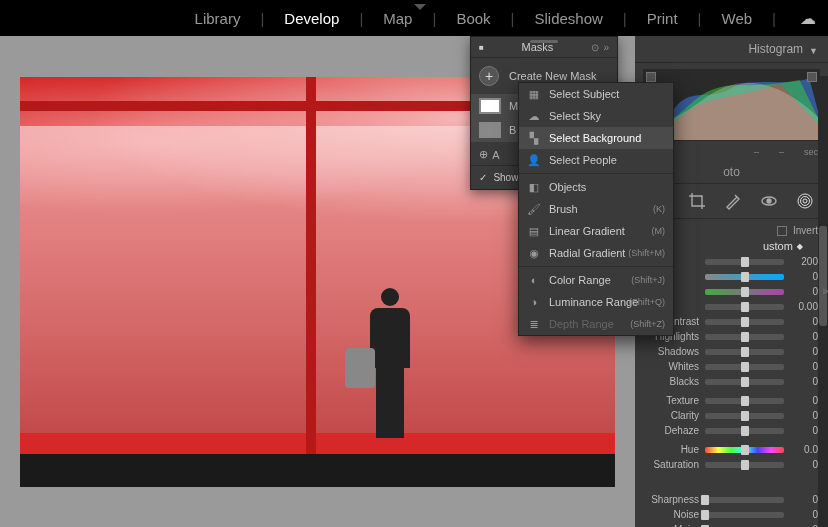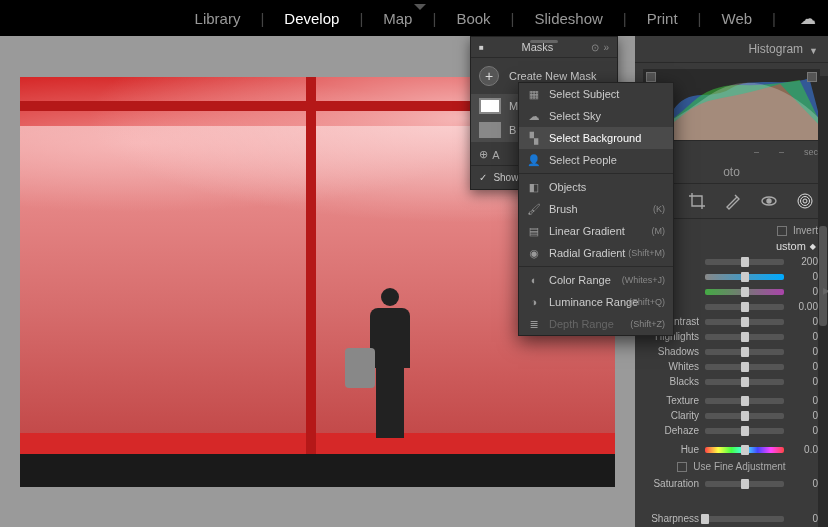--- a/index.html
+++ b/index.html
@@ -41,21 +41,21 @@
 .toolrow .ticon { width: 18px; height: 18px; color: #aaa; display:flex; align-items:center; justify-content:center; }
 
 .sliders { flex: 1; overflow: hidden; padding: 4px 10px 0; }
 .panel-row { display: flex; align-items: center; justify-content: space-between; padding: 2px 0; }
 .panel-row .lab { color: #bbb; font-size: 10px; text-align: right; flex: 0 0 54px; }
 .panel-row .val { color: #bbb; font-size: 10px; width: 28px; text-align: right; }
 .slider { flex: 1; height: 6px; margin: 0 6px; position: relative; background: #555; border-radius: 2px; }
 .slider .thumb { position: absolute; top: -2px; width: 8px; height: 10px; background: #ccc; border-radius: 1px; transform: translateX(-50%); }
 .slider.gradient1 { background: linear-gradient(90deg,#f44,#ff4,#4f4,#4ff,#44f,#f4f,#f44); }
 .slider.sat { background: linear-gradient(90deg,#888,#0af); }
-.panel-row.dropdown { justify-content: flex-end; color: #ddd; padding-right: 2px; }
+.panel-row.dropdown { justify-content: flex-end; color: #ddd; padding-right: 15px; }
 .invert-row { display: flex; justify-content: flex-start; align-items: center; gap: 6px; padding: 2px 0; font-size: 10px; color: #aaa; }
 .chk { width: 10px; height: 10px; border: 1px solid #777; display:inline-block; }
 .fine { display:flex; justify-content:center; align-items:center; gap:6px; margin:4px 0; font-size:10px; color:#aaa;}
 
 .masks-panel { position: absolute; top: 36px; left: 470px; width: 148px; background: #3a3a3a; border: 1px solid #222; z-index: 50; box-shadow: 0 4px 12px rgba(0,0,0,0.5); font-size: 11px; color: #ccc; }
 .masks-panel .hdr { display:flex; align-items:center; justify-content:space-between; padding: 4px 8px; border-bottom: 1px solid #2a2a2a; }
 .masks-panel .hdr .drag { width: 28px; height: 3px; background: #666; border-radius: 2px; position:absolute; left:50%; transform:translateX(-50%); top:3px;}
 .masks-panel .hdr .right-ctrls { display:flex; gap:4px; font-size:10px; color:#888; }
 .masks-panel .newmask { display:flex; align-items:center; gap:10px; padding: 8px 8px; }
 .masks-panel .plus { width:20px; height:20px; border-radius:50%; background:#555; display:flex; align-items:center; justify-content:center; color:#ddd; font-size:14px; line-height:1; border:1px solid #777; }
@@ -267,24 +267,20 @@
           <span class="val">0</span>
         </div>
 
       <div class="panel-row" style="margin-top:4px">
           <span class="lab">Hue</span>
           <div class="slider gradient1">
             <div class="thumb" style="left:50%"></div>
           </div>
           <span class="val">0.0</span>
         </div>
-      <div class="fine">
-          <span class="chk"></span>
-          <span>Use Fine Adjustment</span>
-        </div>
       <div class="panel-row">
           <span class="lab">Saturation</span>
           <div class="slider">
             <div class="thumb" style="left:50%"></div>
           </div>
           <span class="val">0</span>
         </div>
 
       <div class="panel-row" style="margin-top:20px">
           <span class="lab">Sharpness</span>
@@ -382,21 +378,21 @@
     </div>
   <div class="mi">
       <span class="ic">◉</span>
       <span>Radial Gradient</span>
       <span class="k">(Shift+M)</span>
     </div>
   <div class="sect"></div>
   <div class="mi">
       <span class="ic">◐</span>
       <span>Color Range</span>
-      <span class="k">(Whites+J)</span>
+      <span class="k">(Shift+J)</span>
     </div>
   <div class="mi">
       <span class="ic">◑</span>
       <span>Luminance Range</span>
       <span class="k">(Shift+Q)</span>
     </div>
   <div class="mi disabled">
       <span class="ic">≣</span>
       <span>Depth Range</span>
       <span class="k">(Shift+Z)</span>

